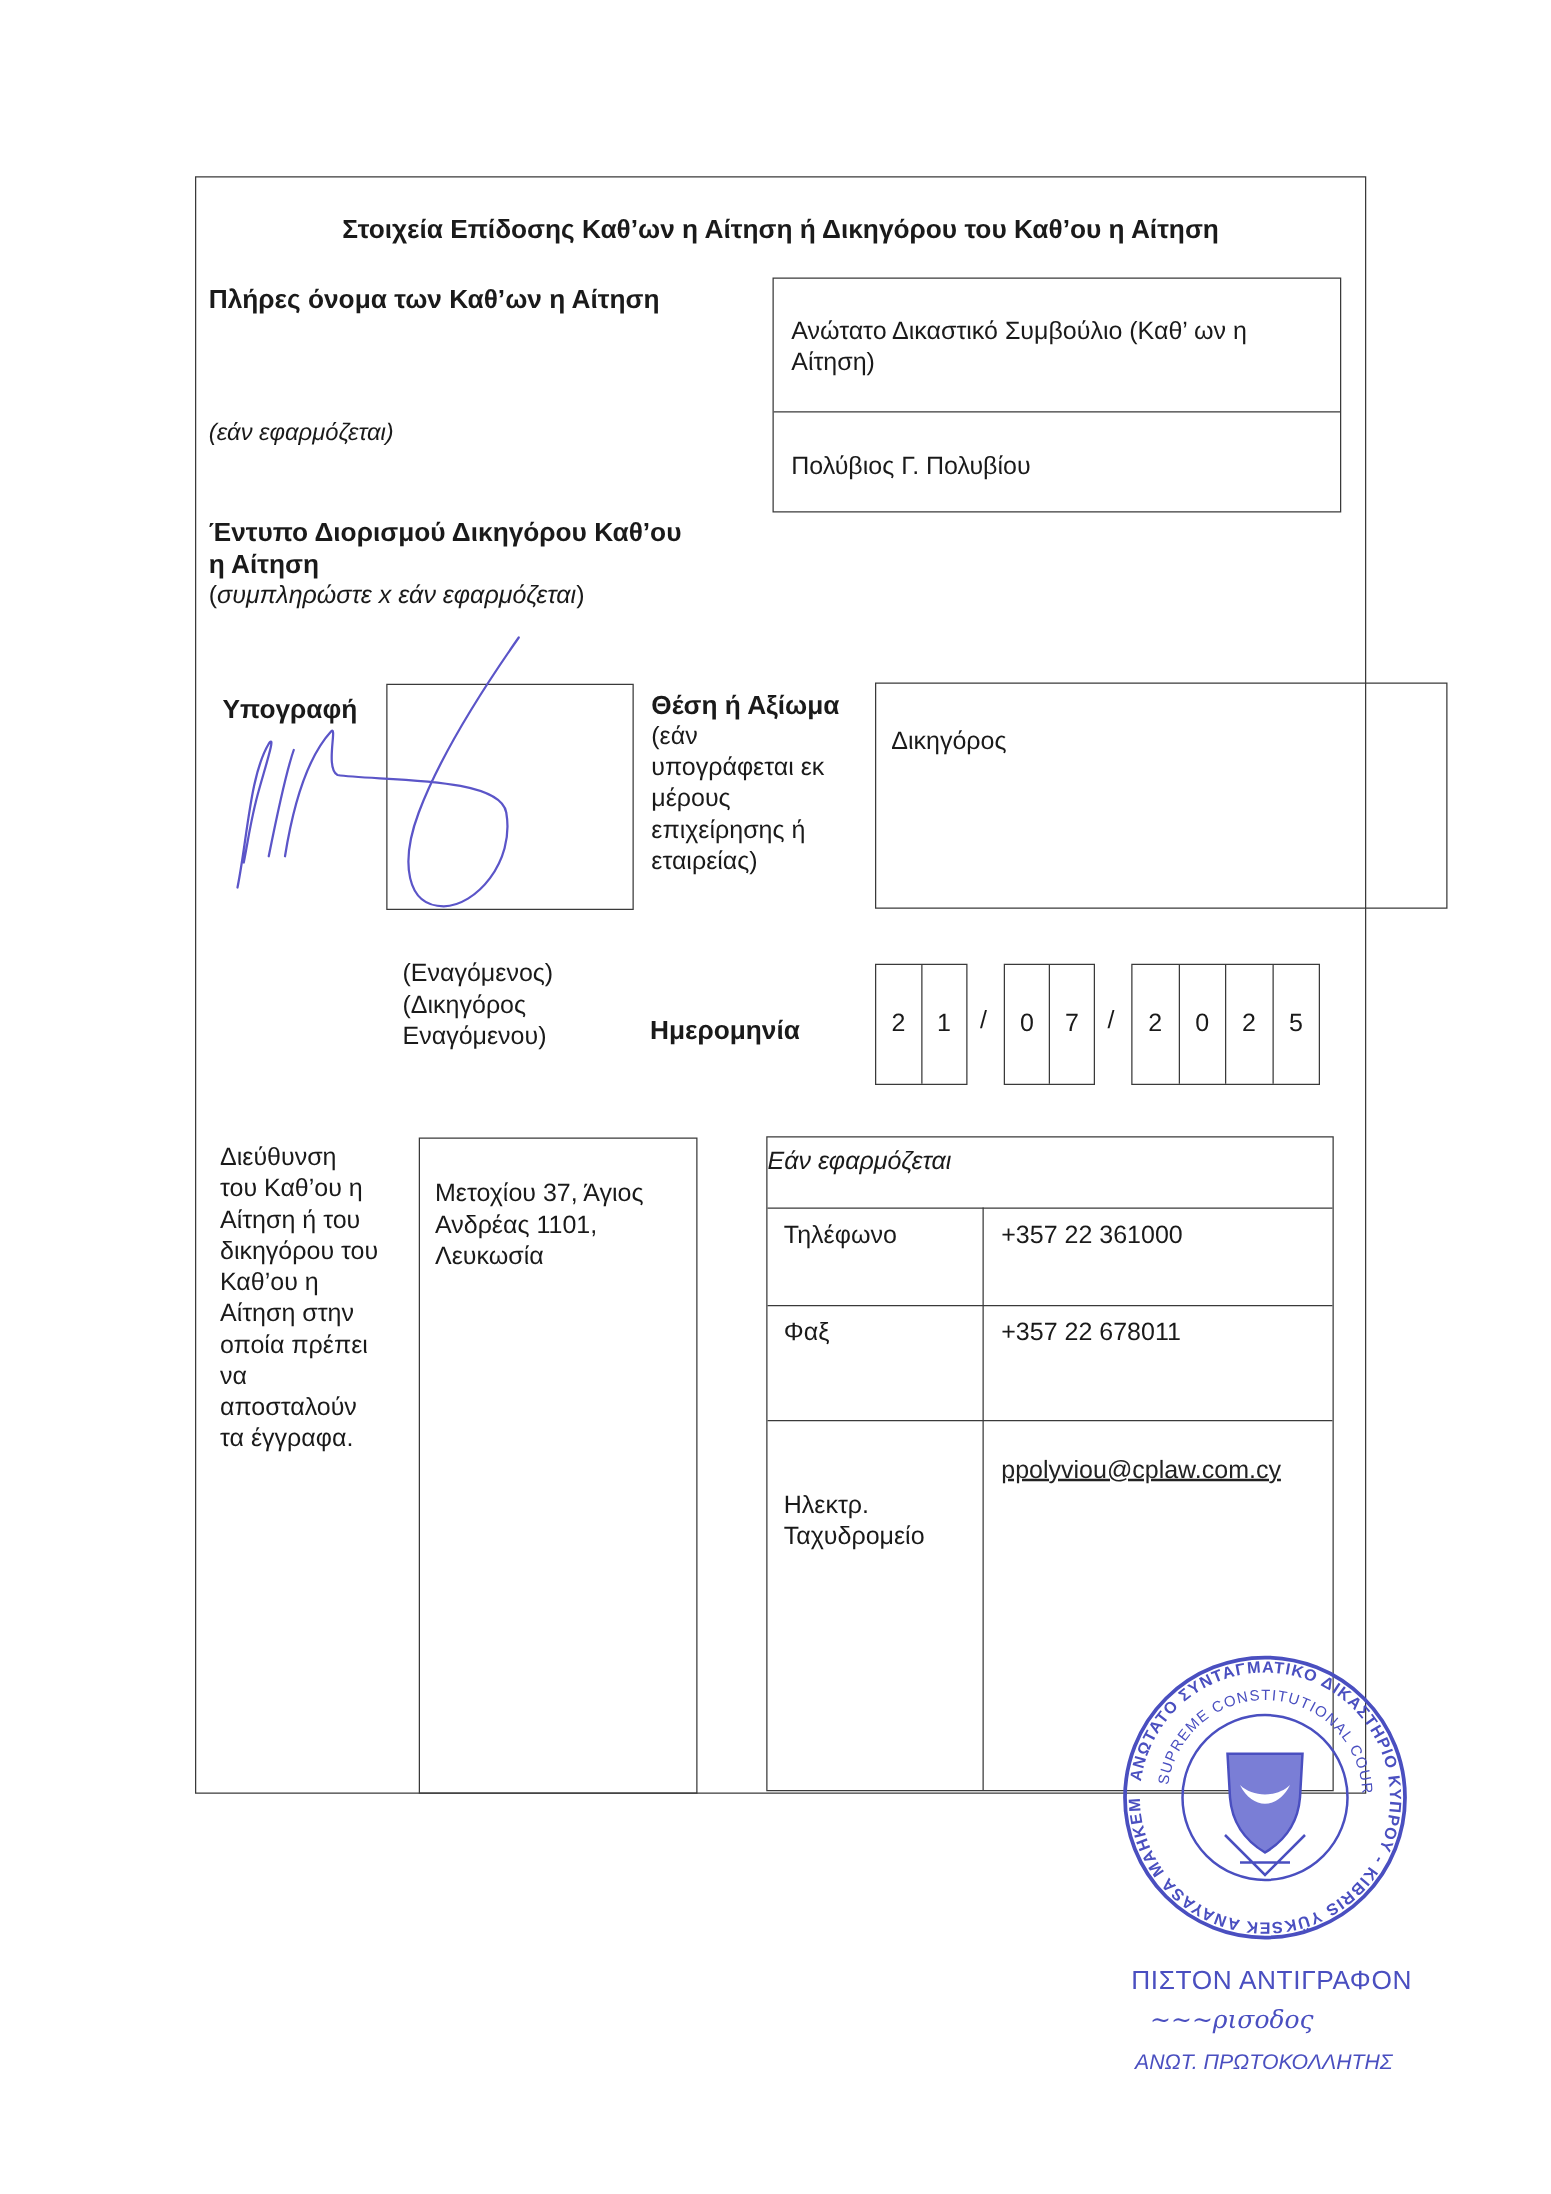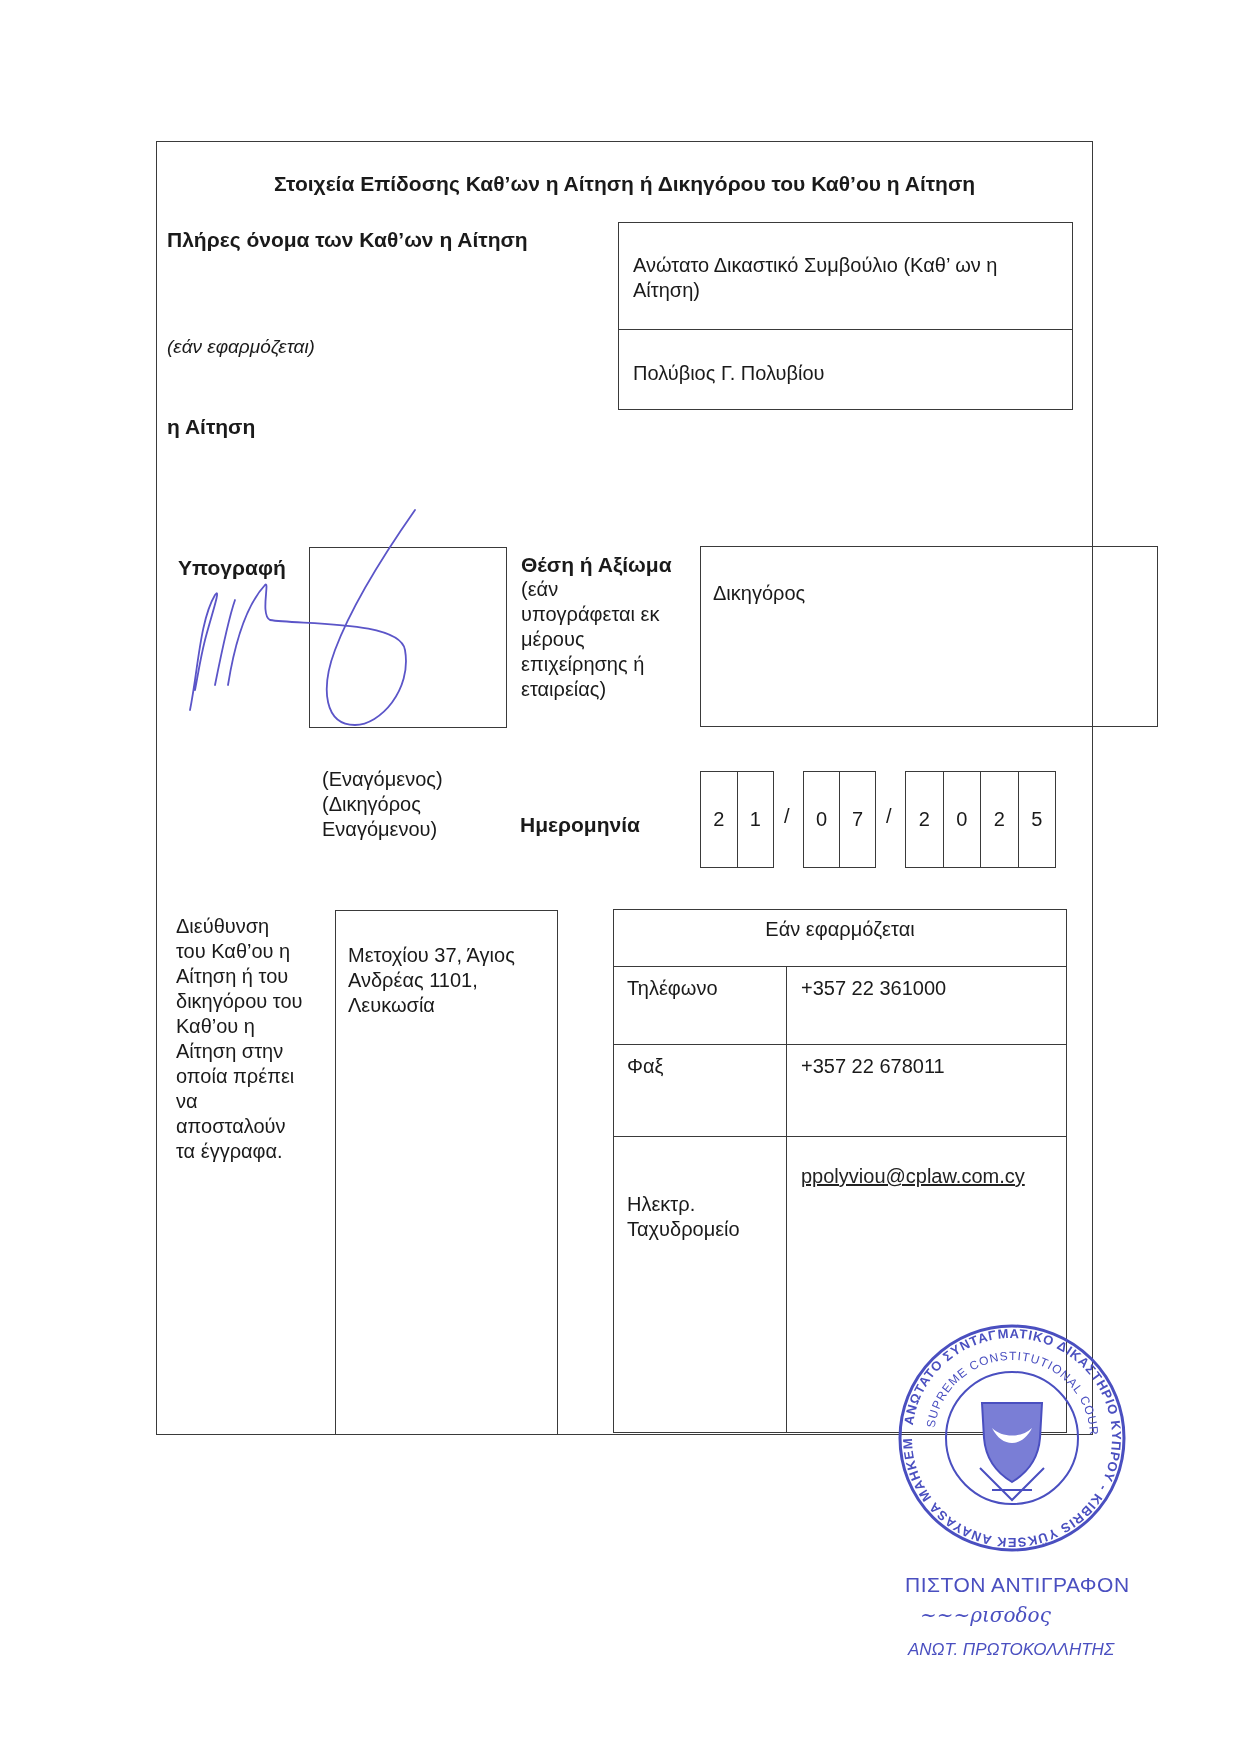--- a/index.html
+++ b/index.html
@@ -41,21 +41,23 @@
   <div class="lbl-i">(εάν εφαρμόζεται)</div>
 </div>
 
 <div class="box name-box">
   <div class="abs txt" style="left:14px; top:30px; width:420px;">Ανώτατο Δικαστικό Συμβούλιο (Καθ’ ων η Αίτηση)</div>
   <div class="divider"></div>
   <div class="abs txt" style="left:14px; top:138px;">Πολύβιος Γ. Πολυβίου</div>
 </div>
 
 <div class="abs" style="left:167px; top:414px; width:440px;">
+  <div class="lbl-b">Έντυπο Διορισμού Δικηγόρου Καθ’ου</div>
   <div class="lbl-b">η Αίτηση</div>
+  <div style="font-size:20px; line-height:25px;"><span>(</span><i>συμπληρώστε x εάν εφαρμόζεται</i><span>)</span></div>
 </div>
 
 <div class="abs lbl-b" style="left:178px; top:555px;">Υπογραφή</div>
 <div class="box sig-box"></div>
 <svg class="abs" style="left:170px; top:500px;" width="330" height="240" viewBox="0 0 330 240">
   <g fill="none" stroke="#5b55c8" stroke-width="1.8" stroke-linecap="round">
     <path d="M20,210 C28,170 30,120 45,95 C52,85 40,120 35,140 C30,160 28,175 25,190"></path>
     <path d="M45,185 C50,160 58,120 65,100"></path>
     <path d="M58,185 C62,160 72,110 95,85 C100,80 90,115 100,120 C130,125 230,120 235,150 C242,190 210,225 185,225 C155,225 150,190 165,150 C180,110 210,60 245,10"></path>
   </g>
@@ -111,21 +113,21 @@
 </div>
 <div class="box addr-box">
   <div class="abs" style="left:12px; top:32px;">
     <div class="txt">Μετοχίου  37,  Άγιος</div>
     <div class="txt">Ανδρέας 1101,</div>
     <div class="txt">Λευκωσία</div>
   </div>
 </div>
 
 <div class="box contact">
-  <div class="abs" style="left:0; right:0; top:8px; text-align:center; font-size:20px;">Εάν εφαρμόζεται</div>
+  <div class="abs" style="left:0; right:0; top:8px; text-align:left; font-style:italic; font-size:20px;">Εάν εφαρμόζεται</div>
   <div class="row" style="top:56px;"></div>
   <div class="row" style="top:134px;"></div>
   <div class="row" style="top:226px;"></div>
   <div class="vline"></div>
 
   <div class="abs txt" style="left:13px; top:66px;">Τηλέφωνο</div>
   <div class="abs txt" style="left:187px; top:66px;">+357 22 361000</div>
 
   <div class="abs txt" style="left:13px; top:144px;">Φαξ</div>
   <div class="abs txt" style="left:187px; top:144px;">+357 22 678011</div>

